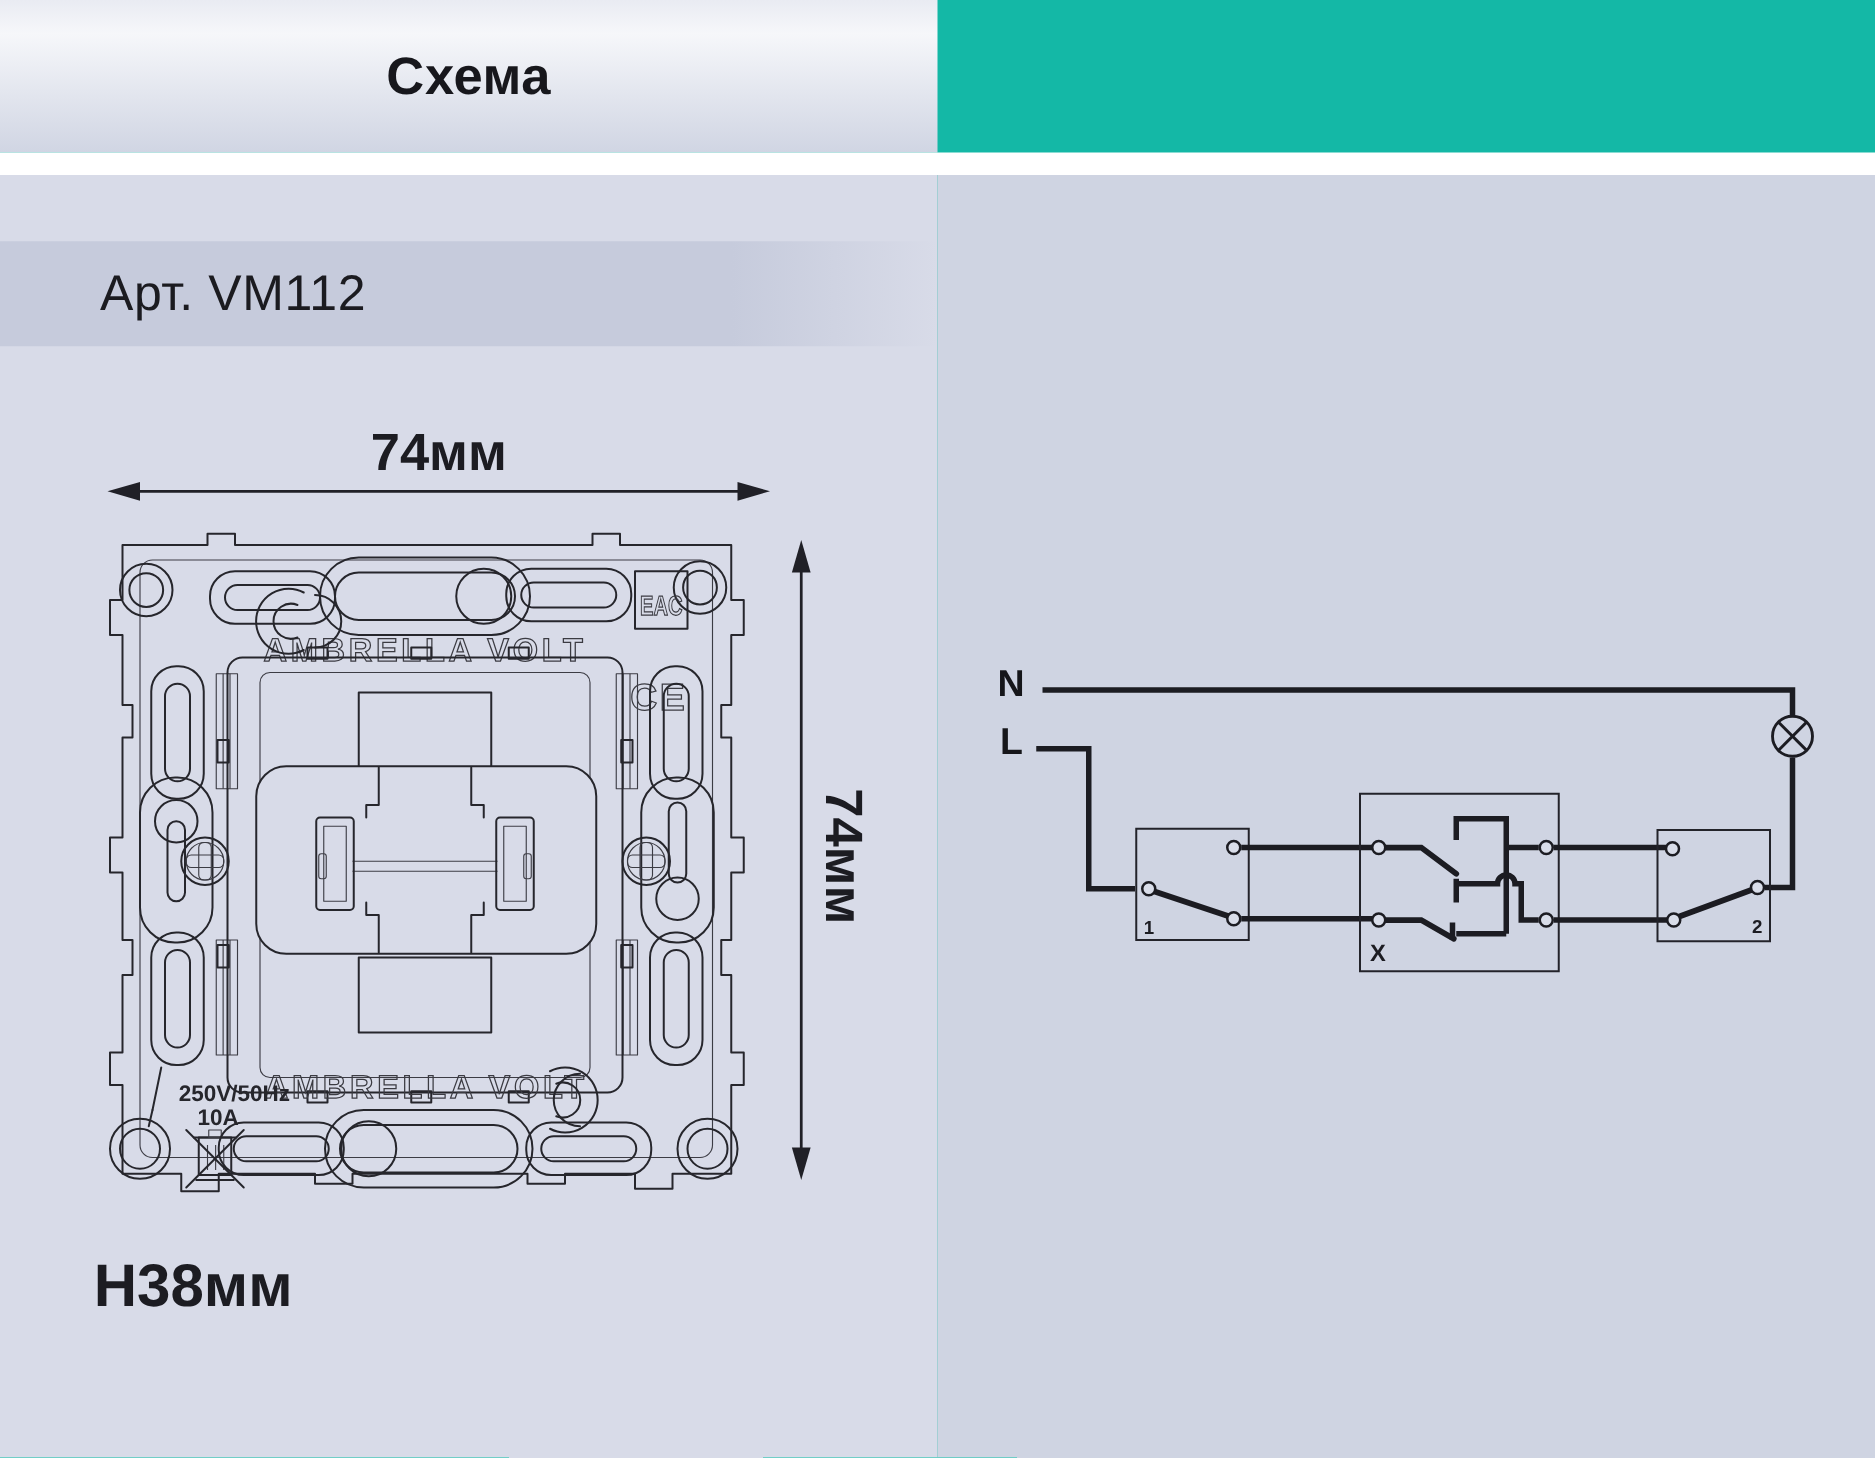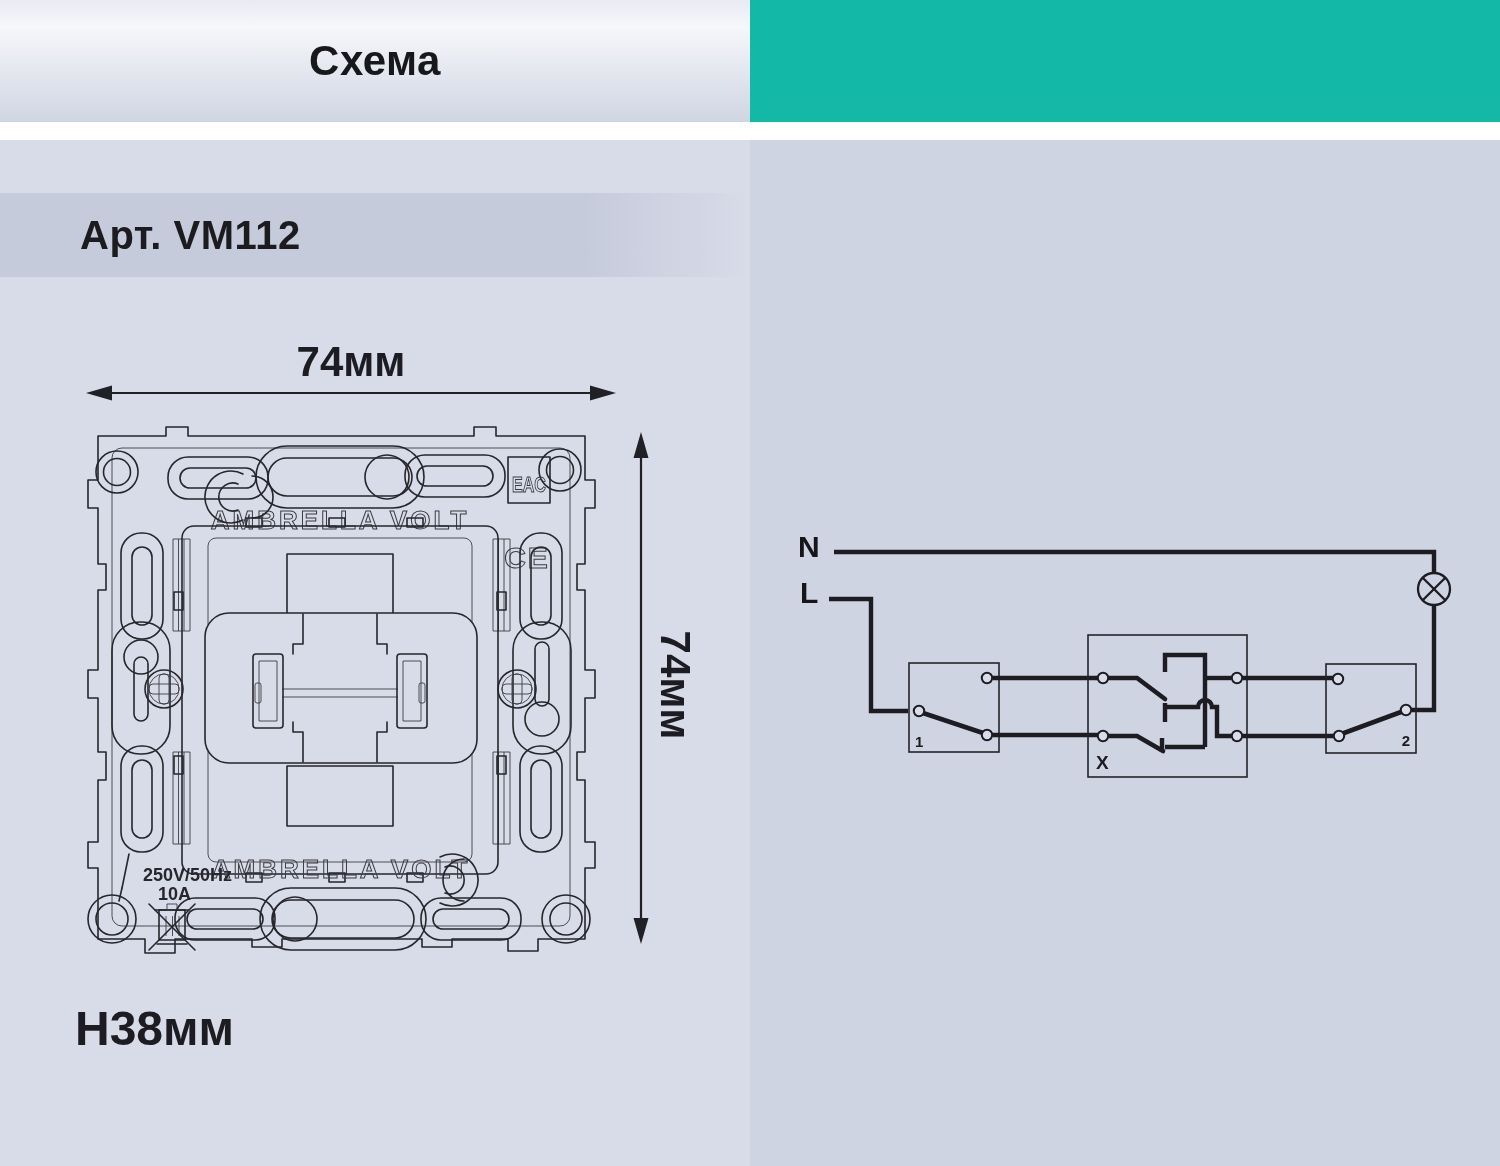--- a/index.html
+++ b/index.html
@@ -17,21 +17,21 @@
 
   
   .content-row{position:absolute;top:140px;left:0;width:1500px;height:1026px;display:flex;}
   .panel{position:relative;width:750px;height:1026px;}
   .panel-left{background:#d8dbe8;}
   .panel-right{background:#cfd4e2;}
 
   .art-band{position:absolute;top:53px;left:0;width:750px;height:84px;
     background:linear-gradient(90deg,#c6cbdc 0%,#c6cbdc 78%,rgba(198,203,220,0) 100%);
     display:flex;align-items:center;}
-  .art-band span{font-size:40px;font-weight:700;color:#1b1b20;margin-left:80px;letter-spacing:.5px;}
+  .art-band span{font-size:40px;font-weight:400;color:#1b1b20;margin-left:80px;letter-spacing:.5px;}
 
   svg{position:absolute;top:0;left:0;}
 
   
   .ln{fill:none;stroke:#26262c;stroke-width:1.6;stroke-linejoin:round;stroke-linecap:round;}
   .lt{fill:none;stroke:#3c3c44;stroke-width:.9;stroke-linejoin:round;}
   .fb{fill:#d8dbe8;}
   .dim{stroke:#202027;stroke-width:2.2;fill:none;}
   .dimhead{fill:#202027;stroke:none;}
   .dimtxt{font-family:"Liberation Sans",sans-serif;font-weight:600;fill:#1c1c22;}

